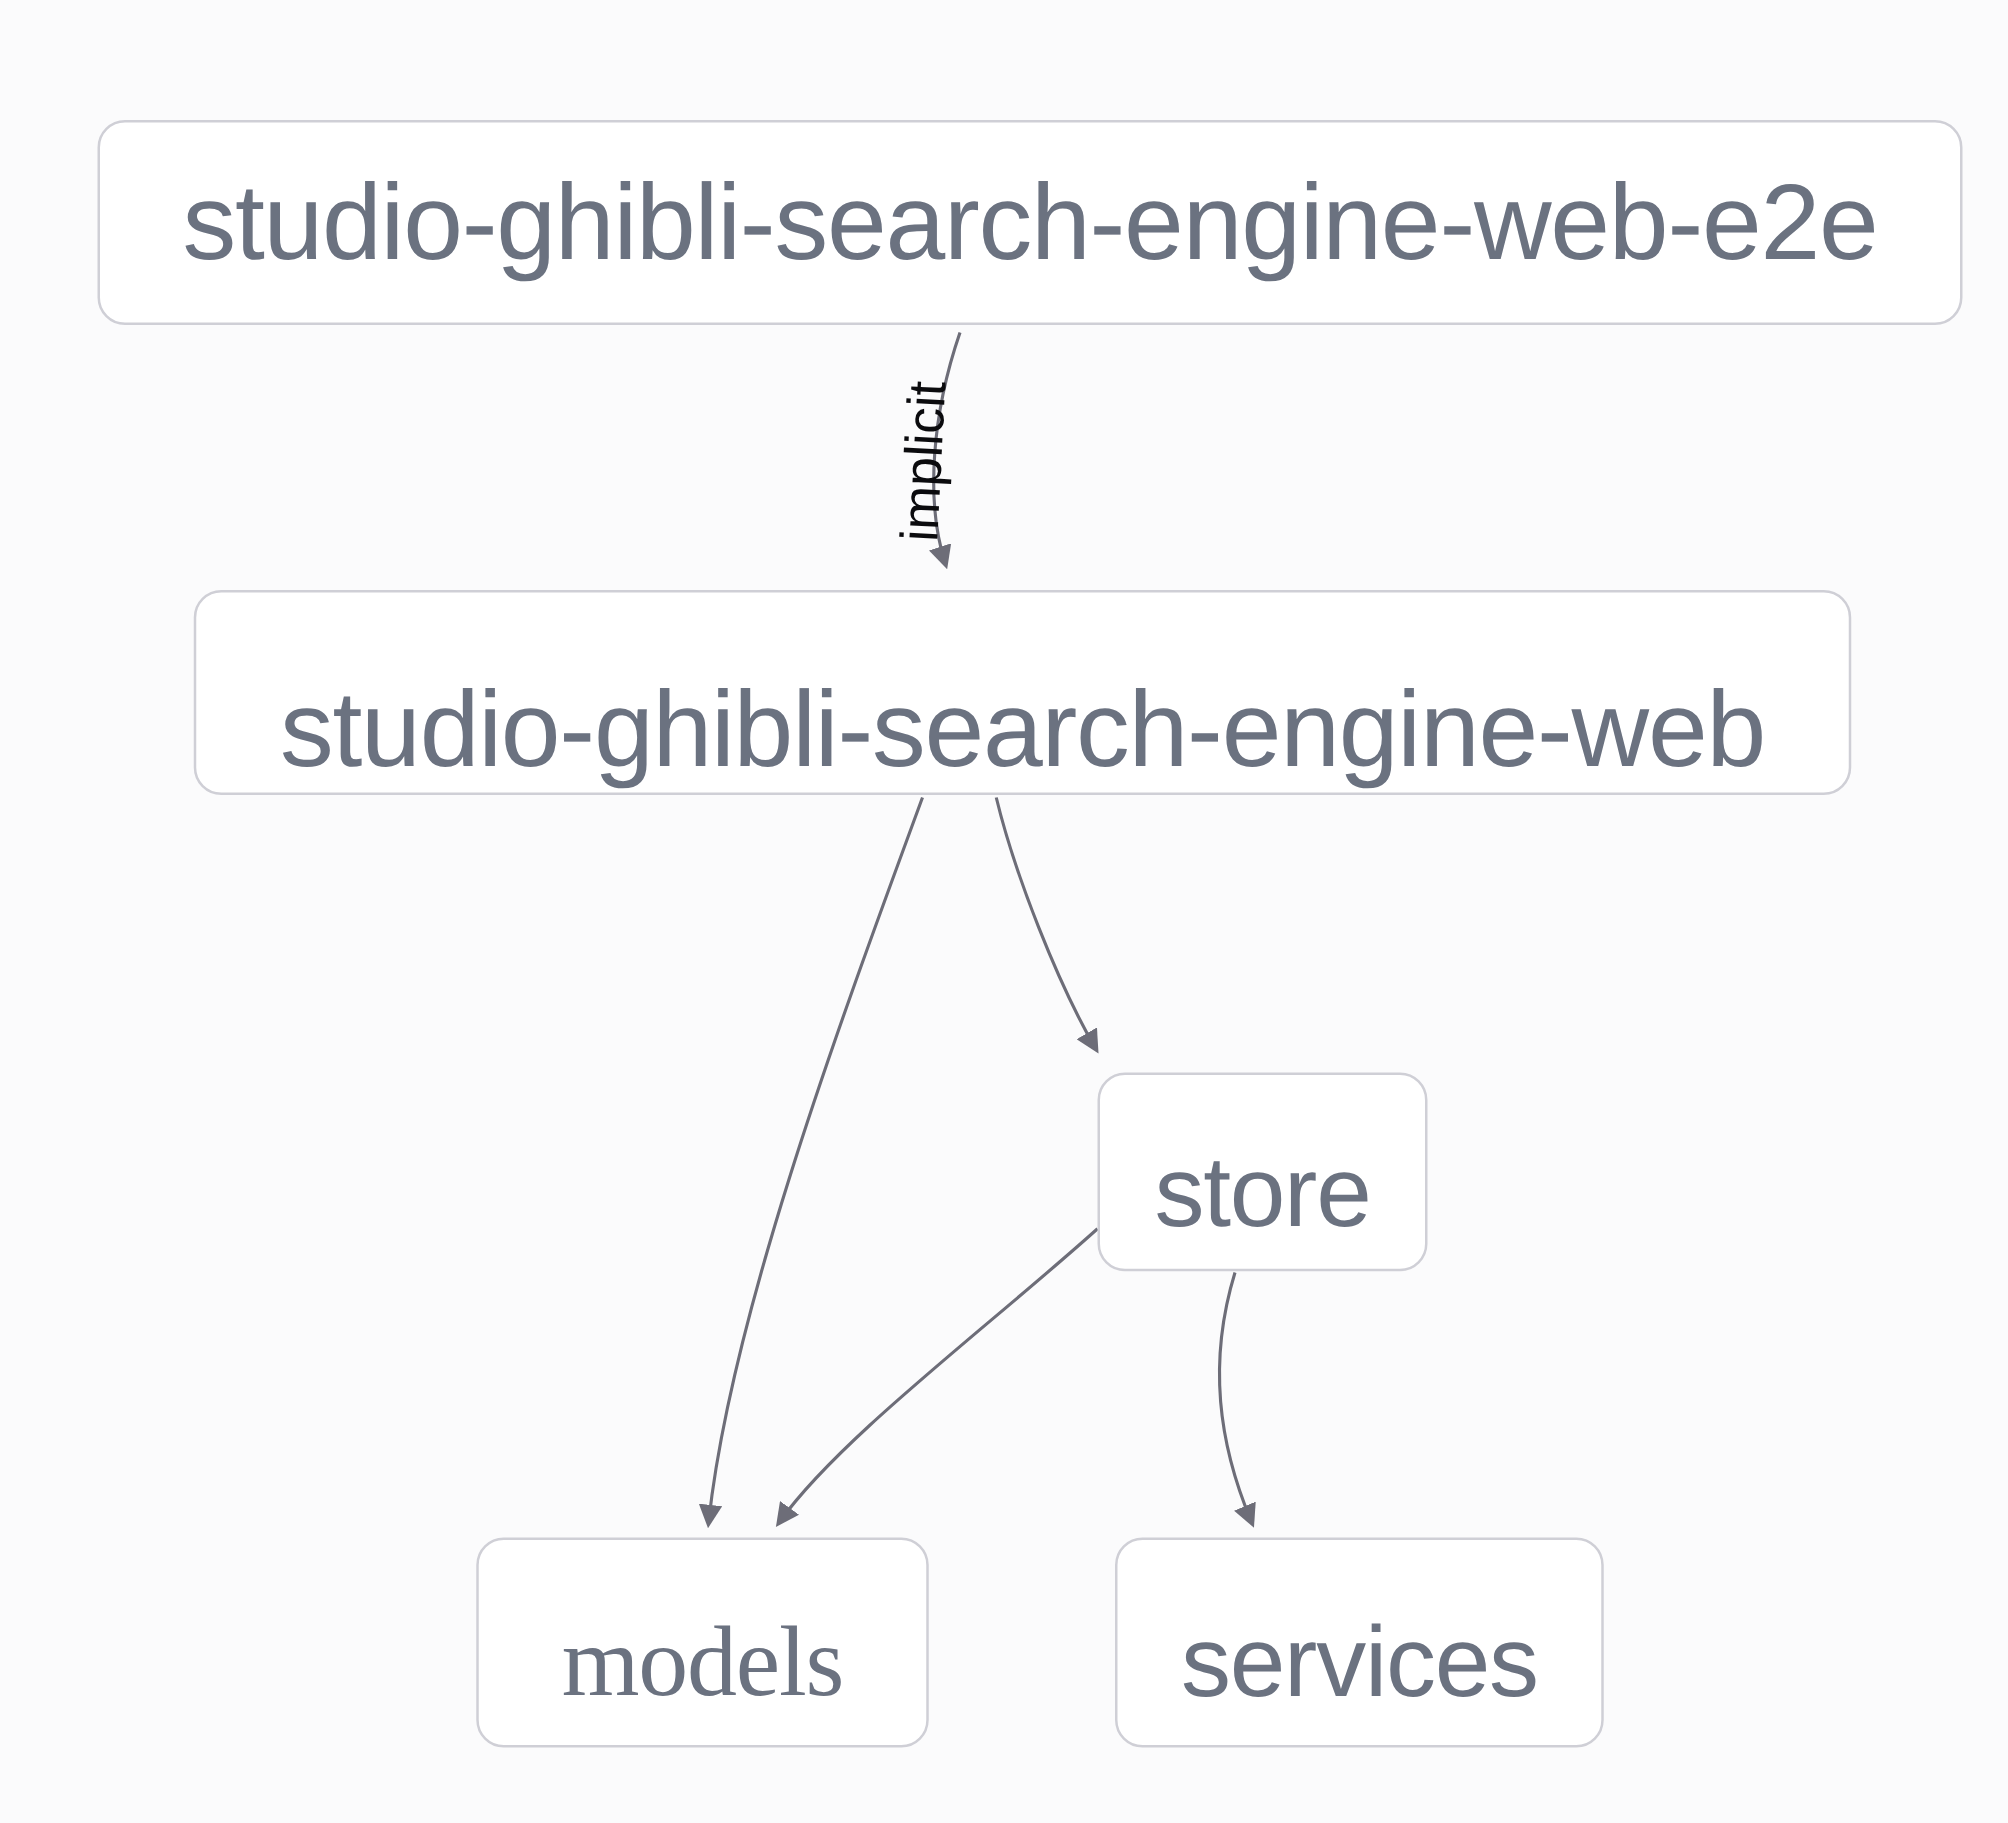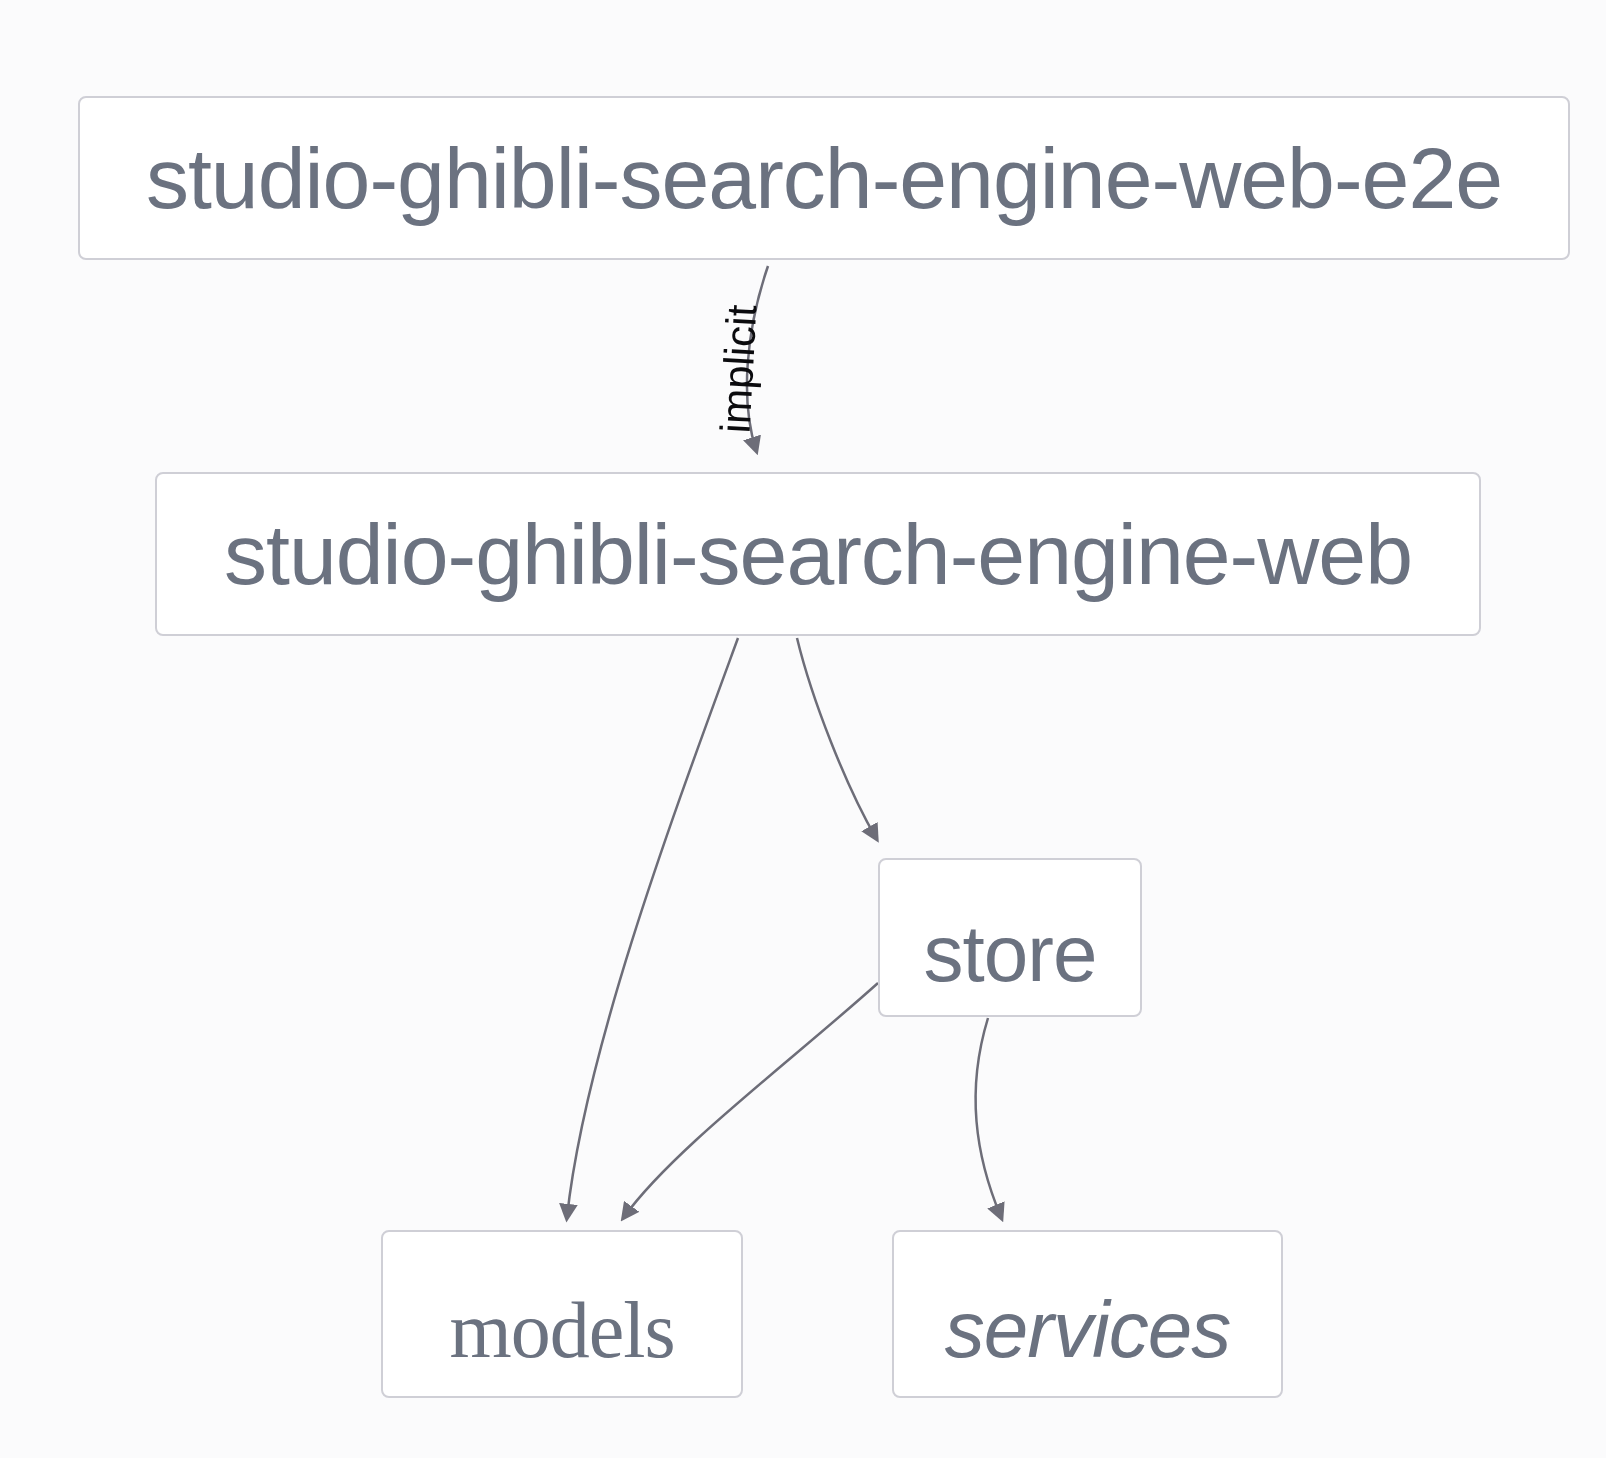--- a/index.html
+++ b/index.html
@@ -39,43 +39,43 @@
     stroke-width: 2.5px;
   }
   .arrow-head {
     fill: var(--edge-stroke);
   }
   .node {
     position: absolute;
     box-sizing: border-box;
     background: var(--node-fill);
     border: 2px solid var(--node-border);
-    border-radius: 8px;
+    border-radius: 22px;
     display: flex;
     align-items: center;
     justify-content: center;
     color: var(--node-text);
     white-space: nowrap;
     cursor: pointer;
   }
   .node-label {
     letter-spacing: -1px;
   }
   .node-large .node-label {
     font-size: 86px;
   }
   .node-small .node-label {
     font-size: 80px;
     margin-top: 32px;
   }
   .node-e2e      { left: 78px;  top: 96px;   width: 1492px; height: 164px; }
-  .node-web      { left: 155px; top: 472px;  width: 1326px; height: 164px; }
+  .node-web      { left: 155px; top: 472px;  width: 1326px; height: 164px; align-items: flex-end; }
   .node-store    { left: 878px; top: 858px;  width: 264px;  height: 159px; }
   .node-models   { left: 381px; top: 1230px; width: 362px;  height: 168px; font-family: Liberation Serif, serif; }
-  .node-services { left: 892px; top: 1230px; width: 391px;  height: 168px; font-style: italic; }
+  .node-services { left: 892px; top: 1230px; width: 391px;  height: 168px; }
   .edge-label {
     position: absolute;
     left: 739px;
     top: 369px;
     transform: translate(-50%, -50%) rotate(-87deg);
     transform-origin: center center;
     font-size: 42px;
     color: var(--edge-label-text);
     white-space: nowrap;
   }

